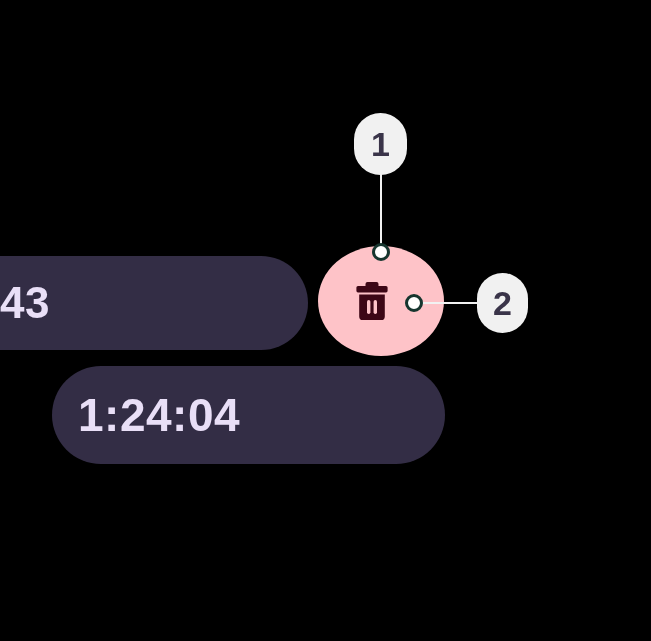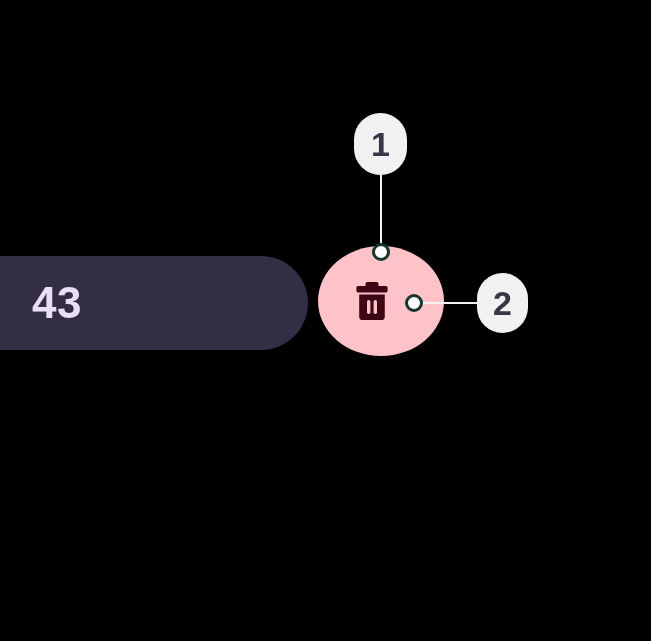--- a/index.html
+++ b/index.html
@@ -42,21 +42,20 @@
     border-radius: 49px;
     padding-left: 26px;
   }
   .pill-text {
     color: #E9DFF7;
     font-size: 44px;
     font-weight: bold;
     letter-spacing: 0.5px;
     white-space: nowrap;
     line-height: 1;
-    margin-left: 32px;
   }
   #timer-text {
     font-size: 46px;
   }
 
   
   #delete-button {
     position: absolute;
     left: 318px;
     top: 246px;
@@ -139,20 +138,23 @@
 </style>
 </head>
 <body>
 
 <div id="screen">
 
   <div class="pill" id="pill-count">
     <span class="pill-text">43</span>
   </div>
 
+  <div class="pill" id="pill-timer">
+    <span class="pill-text" id="timer-text">1:24:04</span>
+  </div>
 
   <div id="delete-button">
     <svg id="trash-icon" viewBox="0 0 34 38">
       <path fill="#3D0716" d="M12.5 0h9a2 2 0 0 1 2 2v2h7.5a1.6 1.6 0 0 1 1.6 1.6v3.2a1.6 1.6 0 0 1-1.6 1.6H3A1.6 1.6 0 0 1 1.4 8.8V5.6A1.6 1.6 0 0 1 3 4h7.5V2a2 2 0 0 1 2-2z"></path>
       <path fill="#3D0716" d="M4.2 12.6h25.6v21.8a3.6 3.6 0 0 1-3.6 3.6H7.8a3.6 3.6 0 0 1-3.6-3.6V12.6z"></path>
       <rect x="12" y="18" width="3.4" height="14" rx="1.7" fill="#FEC3C8"></rect>
       <rect x="18.6" y="18" width="3.4" height="14" rx="1.7" fill="#FEC3C8"></rect>
     </svg>
   </div>
 

